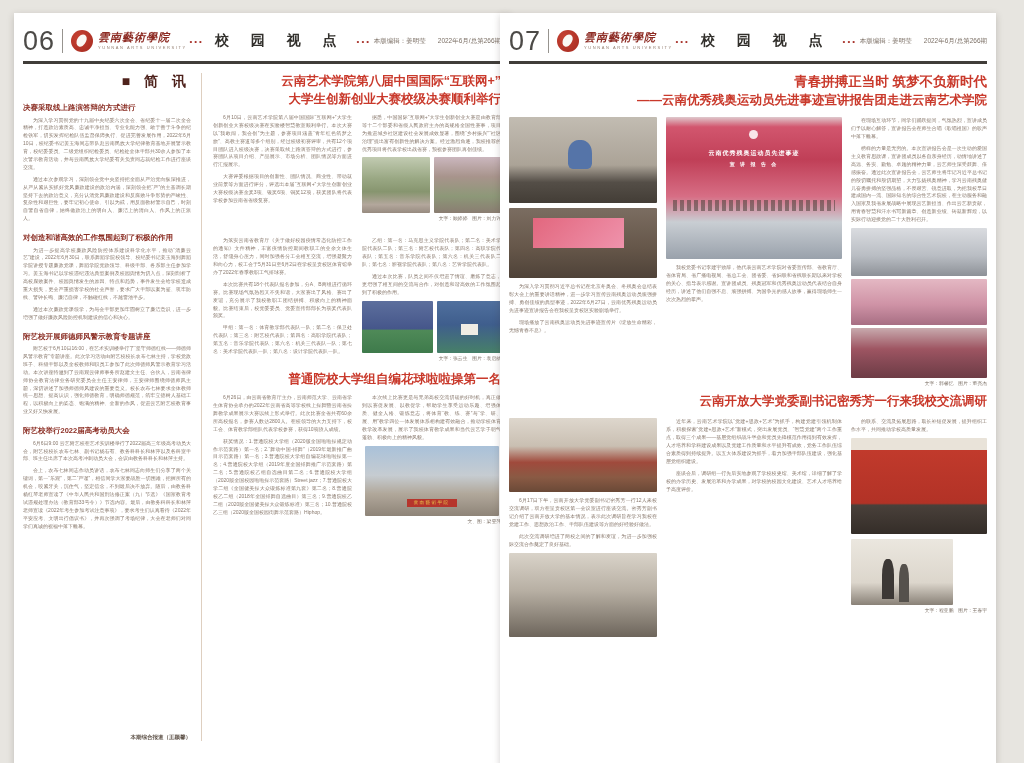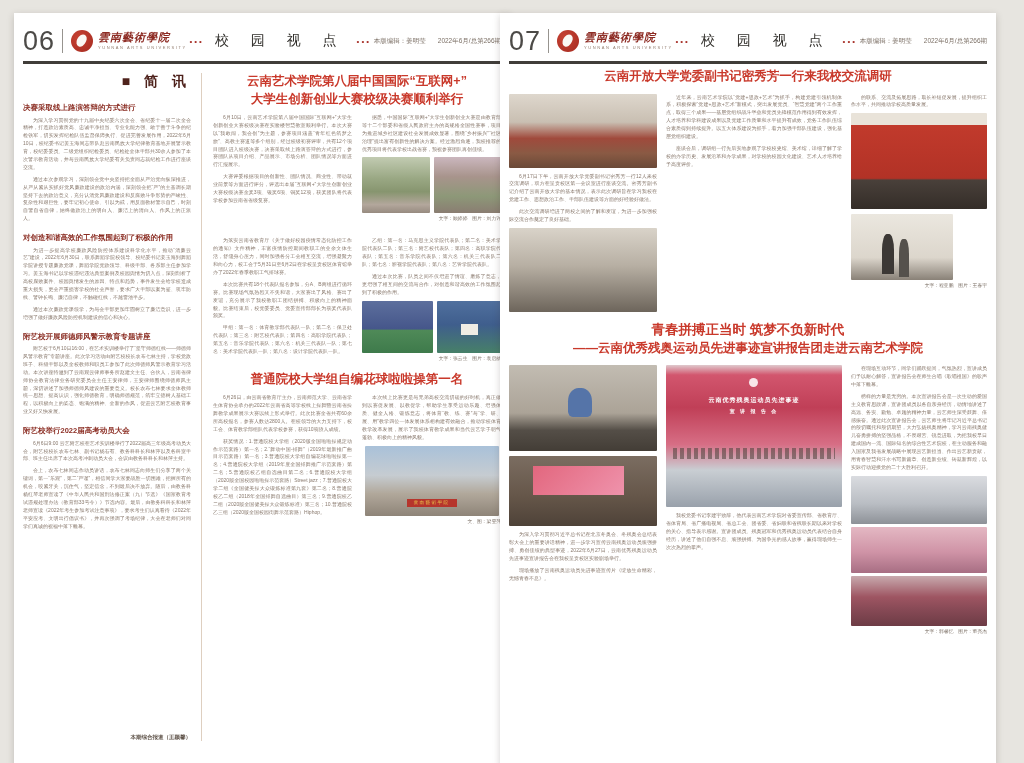--- a/index.html
+++ b/index.html
@@ -10,27 +10,27 @@
   .hdr{display:flex;align-items:center;height:32px}
   .pgno{font-size:27px;color:#4c4a47;letter-spacing:1px;line-height:1}
   .vbar{width:1px;height:24px;background:#97948f;margin:0 8px 0 7px}
   .logo{display:flex;align-items:center;gap:5px}
   .logocircle{width:22px;height:22px;border-radius:50%;background:radial-gradient(circle at 35% 35%,#c74233,#a52b21);position:relative;flex:none}
   .logocircle::after{content:"";position:absolute;left:6px;top:4px;width:9px;height:13px;background:#faf8f4;border-radius:60% 45% 55% 50%;transform:rotate(24deg)}
   .logocn{font-family:"DejaVu Serif",serif;font-weight:bold;font-style:italic;font-size:11px;color:#8d2b23;letter-spacing:1px;line-height:1.1}
   .logoen{font-size:4px;color:#927d6f;letter-spacing:1.6px}
   .mast{margin:0 auto;display:flex;align-items:center;gap:11px}
   .dots{color:#a8322a;font-size:8px;letter-spacing:2px}
-  .mtxt{font-size:14px;font-weight:normal;color:#32302c;letter-spacing:9px;white-space:nowrap}
+  .mtxt{font-size:14px;font-weight:bold;color:#32302c;letter-spacing:9px;white-space:nowrap}
   .hinfo{font-size:6.5px;color:#7d7167;display:flex;gap:12px;white-space:nowrap}
   .rule{height:3px;background:#403d39;margin-top:4px}
   
   .p{font-size:5px;color:#89796d;line-height:1.58;text-align:justify;margin:0 0 4px;text-indent:10px}
   .cap{font-size:4.8px;color:#7d7167;text-align:right;margin:2px 0 3px}
-  .hl{text-align:center;font-weight:bold;color:#c9392b;line-height:1.4;margin:0}
+  .hl{text-align:right;font-weight:bold;color:#c9392b;line-height:1.4;margin:0}
   .hlA{font-size:12.5px}.hlB{font-size:13.5px}
   
   .p6body{display:flex;margin-top:9px;height:668px}
   .bcol{width:168px;flex:none;border-right:1px solid #decfc0;padding-right:10px;display:flex;flex-direction:column}
   .brtitle{text-align:right;font-size:14px;font-weight:bold;color:#4e221c;letter-spacing:5px;margin:0 0 6px}
   .bt{font-size:7.5px;font-weight:bold;color:#8c2f25;margin:6px 0 3px;line-height:1.4;text-align:justify}
   .bfoot{text-align:right;font-size:5.5px;font-weight:bold;color:#5d5147;margin-top:auto}
   .mcol{flex:1;padding-left:11px;display:flex;flex-direction:column}
   .art{margin-bottom:7px}
   .cols2{display:flex;gap:10px;margin-top:6px}
@@ -187,20 +187,54 @@
       <span class="mtxt">校 园 视 点</span>
       <span class="dots">•••</span>
     </div>
     <div class="hinfo">
       <span>本版编辑：姜明莹</span>
       <span>2022年6月/总第266期</span>
     </div>
   </div>
   <div class="rule"></div>
 
+  <div style="margin-top:9px">
+    <h2 class="hl hlB">青春拼搏正当时 筑梦不负新时代</h2>
+    <h2 class="hl hlA">——云南优秀残奥运动员先进事迹宣讲报告团走进云南艺术学院</h2>
+    <div class="p7sec">
+      <div class="w1">
+        <div class="ph ph-speaker"></div>
+        <div class="ph ph-aud mt4">
+          <div class="scr-mini"></div>
+        </div>
+        <p class="p mt4">为深入学习贯彻习近平总书记在北京冬奥会、冬残奥会总结表彰大会上的重要讲话精神，进一步学习宣传云南残奥运动员顽强拼搏、勇创佳绩的典型事迹，2022年6月27日，云南优秀残奥运动员先进事迹宣讲报告会在我校呈贡校区实验剧场举行。</p>
+        <p class="p">现场播放了云南残奥运动员先进事迹宣传片《绽放生命精彩，无憾青春不息》。</p>
+      </div>
+      <div class="w2">
+        <div class="ph ph-stage">
+          <div class="scrlogo"></div>
+          <div class="scrtext">
+            <span class="scr1">云南优秀残奥运动员先进事迹</span>
+            <span class="scr2">宣 讲 报 告 会</span>
+          </div>
+          <div class="audrow"></div>
+        </div>
+        <p class="p mt4">我校党委书记李建宇致辞，他代表云南艺术学院对省委宣传部、省教育厅、省体育局、省广播电视局、省总工会、团省委、省妇联和省残联长期以来对学校的关心、指导表示感谢。宣讲团成员、残奥冠军和优秀残奥运动员代表结合自身经历，讲述了他们自强不息、顽强拼搏、为国争光的感人故事，赢得现场师生一次次热烈的掌声。</p>
+      </div>
+      <div class="w3">
+        <p class="p">在现场互动环节，同学们踊跃提问，气氛热烈，宣讲成员们予以耐心解答，宣讲报告会在师生合唱《歌唱祖国》的歌声中落下帷幕。</p>
+        <p class="p">榜样的力量是无穷的。本次宣讲报告会是一次生动的爱国主义教育思政课，宣讲团成员以各自亲身经历，动情地讲述了高远、务实、勤勉、卓越的精神力量，云艺师生深受鼓舞、倍感振奋。通过此次宣讲报告会，云艺师生将牢记习近平总书记的殷切嘱托和殷切期望，大力弘扬残奥精神，学习云南残奥健儿奋勇拼搏的坚强品格，不畏艰苦、锐意进取，为把我校早日建成国内一流、国际知名的综合性艺术院校，在主动服务和融入国家及我省发展战略中展现云艺新担当、作出云艺新贡献，用青春智慧和汗水书写新篇章、创造新业绩、铸就新辉煌，以实际行动迎接党的二十大胜利召开。</p>
+        <div class="ph ph-wheel mt2"></div>
+        <div class="ph ph-pinkgrp mt2"></div>
+        <div class="ph ph-stage2 mt2"></div>
+        <div class="cap">文字：郭馨忆　图片：董亮杰</div>
+      </div>
+    </div>
+  </div>
+
   <div style="margin-top:4px">
     <h2 class="hl hlA">云南开放大学党委副书记密秀芳一行来我校交流调研</h2>
     <div class="p7sec">
       <div class="w1">
         <div class="ph ph-meeting"></div>
         <p class="p mt4">6月17日下午，云南开放大学党委副书记密秀芳一行12人来校交流调研，双方在呈贡校区第一会议室进行座谈交流。密秀芳副书记介绍了云南开放大学的基本情况，表示此次调研旨在学习我校在党建工作、思想政治工作、干部队伍建设等方面的好经验好做法。</p>
         <p class="p">此次交流调研增进了两校之间的了解和友谊，为进一步加强校际交流合作奠定了良好基础。</p>
         <div class="ph ph-meeting2 mt2"></div>
       </div>
       <div class="w2">
@@ -208,47 +242,13 @@
         <p class="p">座谈会后，调研组一行先后实地参观了学校校史馆、美术馆，详细了解了学校的办学历史、发展沿革和办学成果，对学校的校园文化建设、艺术人才培养给予高度评价。</p>
       </div>
       <div class="w3">
         <p class="p">的联系、交流及拓展思路，取长补短促发展，提升组织工作水平，共同推动学校高质量发展。</p>
         <div class="ph ph-redwall mt2"></div>
         <div class="ph ph-white2 mt4"></div>
         <div class="cap">文字：程亚鹏　图片：王春宇</div>
       </div>
     </div>
   </div>
-
-  <div style="margin-top:9px">
-    <h2 class="hl hlB">青春拼搏正当时 筑梦不负新时代</h2>
-    <h2 class="hl hlA">——云南优秀残奥运动员先进事迹宣讲报告团走进云南艺术学院</h2>
-    <div class="p7sec">
-      <div class="w1">
-        <div class="ph ph-speaker"></div>
-        <div class="ph ph-aud mt4">
-          <div class="scr-mini"></div>
-        </div>
-        <p class="p mt4">为深入学习贯彻习近平总书记在北京冬奥会、冬残奥会总结表彰大会上的重要讲话精神，进一步学习宣传云南残奥运动员顽强拼搏、勇创佳绩的典型事迹，2022年6月27日，云南优秀残奥运动员先进事迹宣讲报告会在我校呈贡校区实验剧场举行。</p>
-        <p class="p">现场播放了云南残奥运动员先进事迹宣传片《绽放生命精彩，无憾青春不息》。</p>
-      </div>
-      <div class="w2">
-        <div class="ph ph-stage">
-          <div class="scrlogo"></div>
-          <div class="scrtext">
-            <span class="scr1">云南优秀残奥运动员先进事迹</span>
-            <span class="scr2">宣 讲 报 告 会</span>
-          </div>
-          <div class="audrow"></div>
-        </div>
-        <p class="p mt4">我校党委书记李建宇致辞，他代表云南艺术学院对省委宣传部、省教育厅、省体育局、省广播电视局、省总工会、团省委、省妇联和省残联长期以来对学校的关心、指导表示感谢。宣讲团成员、残奥冠军和优秀残奥运动员代表结合自身经历，讲述了他们自强不息、顽强拼搏、为国争光的感人故事，赢得现场师生一次次热烈的掌声。</p>
-      </div>
-      <div class="w3">
-        <p class="p">在现场互动环节，同学们踊跃提问，气氛热烈，宣讲成员们予以耐心解答，宣讲报告会在师生合唱《歌唱祖国》的歌声中落下帷幕。</p>
-        <p class="p">榜样的力量是无穷的。本次宣讲报告会是一次生动的爱国主义教育思政课，宣讲团成员以各自亲身经历，动情地讲述了高远、务实、勤勉、卓越的精神力量，云艺师生深受鼓舞、倍感振奋。通过此次宣讲报告会，云艺师生将牢记习近平总书记的殷切嘱托和殷切期望，大力弘扬残奥精神，学习云南残奥健儿奋勇拼搏的坚强品格，不畏艰苦、锐意进取，为把我校早日建成国内一流、国际知名的综合性艺术院校，在主动服务和融入国家及我省发展战略中展现云艺新担当、作出云艺新贡献，用青春智慧和汗水书写新篇章、创造新业绩、铸就新辉煌，以实际行动迎接党的二十大胜利召开。</p>
-        <div class="ph ph-wheel mt2"></div>
-        <div class="ph ph-pinkgrp mt2"></div>
-        <div class="ph ph-stage2 mt2"></div>
-        <div class="cap">文字：郭馨忆　图片：董亮杰</div>
-      </div>
-    </div>
-  </div>
 </div>
 
 </body></html>

